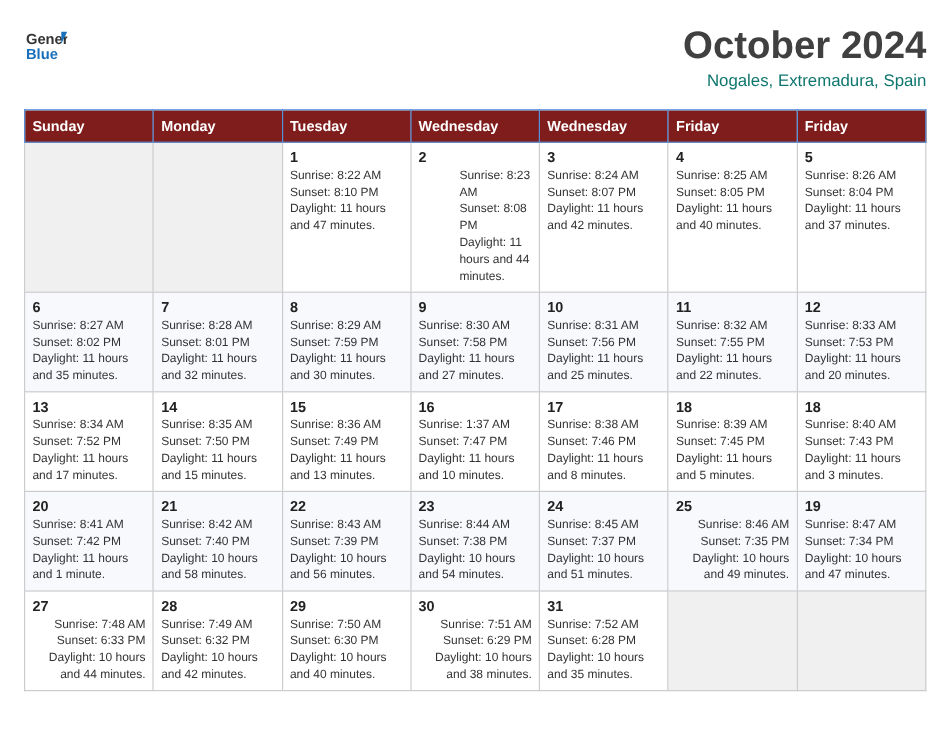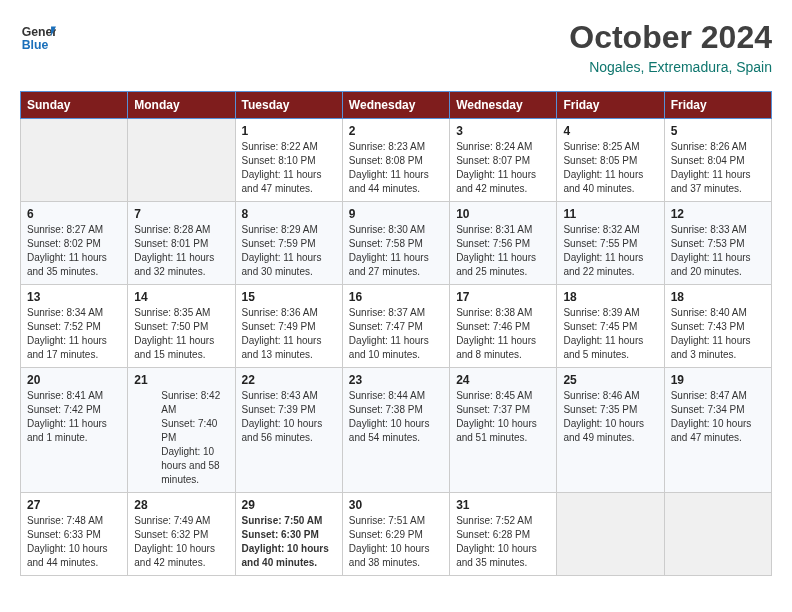--- a/index.html
+++ b/index.html
@@ -114,21 +114,21 @@
         <td class="empty-cell"></td>
         <td class="empty-cell"></td>
         <td>
           <div class="day-num">1</div>
           <div class="day-info" style="white-space: pre-line;">Sunrise: 8:22 AM
 Sunset: 8:10 PM
 Daylight: 11 hours and 47 minutes.</div>
         </td>
         <td>
           <div class="day-num">2</div>
-          <div class="day-info" style="white-space: pre-line;">Sunrise: 8:23 AM
+          <div class="day-info" style="white-space: pre-line; margin-left: 34px;">Sunrise: 8:23 AM
 Sunset: 8:08 PM
 Daylight: 11 hours and 44 minutes.</div>
         </td>
         <td>
           <div class="day-num">3</div>
           <div class="day-info" style="white-space: pre-line;">Sunrise: 8:24 AM
 Sunset: 8:07 PM
 Daylight: 11 hours and 42 minutes.</div>
         </td>
         <td>
@@ -202,21 +202,21 @@
 Daylight: 11 hours and 15 minutes.</div>
         </td>
         <td>
           <div class="day-num">15</div>
           <div class="day-info" style="white-space: pre-line;">Sunrise: 8:36 AM
 Sunset: 7:49 PM
 Daylight: 11 hours and 13 minutes.</div>
         </td>
         <td>
           <div class="day-num">16</div>
-          <div class="day-info" style="white-space: pre-line;">Sunrise: 8:37 AM
+          <div class="day-info" style="white-space: pre-line;">Sunrise: 1:37 AM
 Sunset: 7:47 PM
 Daylight: 11 hours and 10 minutes.</div>
         </td>
         <td>
           <div class="day-num">17</div>
           <div class="day-info" style="white-space: pre-line;">Sunrise: 8:38 AM
 Sunset: 7:46 PM
 Daylight: 11 hours and 8 minutes.</div>
         </td>
         <td>
@@ -234,21 +234,21 @@
       </tr>
       <tr>
         <td>
           <div class="day-num">20</div>
           <div class="day-info" style="white-space: pre-line;">Sunrise: 8:41 AM
 Sunset: 7:42 PM
 Daylight: 11 hours and 1 minute.</div>
         </td>
         <td>
           <div class="day-num">21</div>
-          <div class="day-info" style="white-space: pre-line; margin-left: 27px;">Sunrise: 8:42 AM
+          <div class="day-info" style="white-space: pre-line;">Sunrise: 8:42 AM
 Sunset: 7:40 PM
 Daylight: 10 hours and 58 minutes.</div>
         </td>
         <td>
           <div class="day-num">22</div>
           <div class="day-info" style="white-space: pre-line;">Sunrise: 8:43 AM
 Sunset: 7:39 PM
 Daylight: 10 hours and 56 minutes.</div>
         </td>
         <td>
@@ -258,53 +258,53 @@
 Daylight: 10 hours and 54 minutes.</div>
         </td>
         <td>
           <div class="day-num">24</div>
           <div class="day-info" style="white-space: pre-line;">Sunrise: 8:45 AM
 Sunset: 7:37 PM
 Daylight: 10 hours and 51 minutes.</div>
         </td>
         <td>
           <div class="day-num">25</div>
-          <div class="day-info" style="white-space: pre-line;">Sunrise: 8:46 AM
+          <div class="day-info" style="white-space: pre-line; text-align: right;">Sunrise: 8:46 AM
 Sunset: 7:35 PM
 Daylight: 10 hours and 49 minutes.</div>
         </td>
         <td>
           <div class="day-num">19</div>
           <div class="day-info" style="white-space: pre-line;">Sunrise: 8:47 AM
 Sunset: 7:34 PM
 Daylight: 10 hours and 47 minutes.</div>
         </td>
       </tr>
       <tr>
         <td>
           <div class="day-num">27</div>
-          <div class="day-info" style="white-space: pre-line;">Sunrise: 7:48 AM
+          <div class="day-info" style="white-space: pre-line; text-align: right;">Sunrise: 7:48 AM
 Sunset: 6:33 PM
 Daylight: 10 hours and 44 minutes.</div>
         </td>
         <td>
           <div class="day-num">28</div>
           <div class="day-info" style="white-space: pre-line;">Sunrise: 7:49 AM
 Sunset: 6:32 PM
 Daylight: 10 hours and 42 minutes.</div>
         </td>
         <td>
           <div class="day-num">29</div>
-          <div class="day-info" style="white-space: pre-line; font-weight: bold;">Sunrise: 7:50 AM
+          <div class="day-info" style="white-space: pre-line;">Sunrise: 7:50 AM
 Sunset: 6:30 PM
 Daylight: 10 hours and 40 minutes.</div>
         </td>
         <td>
           <div class="day-num">30</div>
-          <div class="day-info" style="white-space: pre-line;">Sunrise: 7:51 AM
+          <div class="day-info" style="white-space: pre-line; text-align: right;">Sunrise: 7:51 AM
 Sunset: 6:29 PM
 Daylight: 10 hours and 38 minutes.</div>
         </td>
         <td>
           <div class="day-num">31</div>
           <div class="day-info" style="white-space: pre-line;">Sunrise: 7:52 AM
 Sunset: 6:28 PM
 Daylight: 10 hours and 35 minutes.</div>
         </td>
         <td class="empty-cell"></td>

